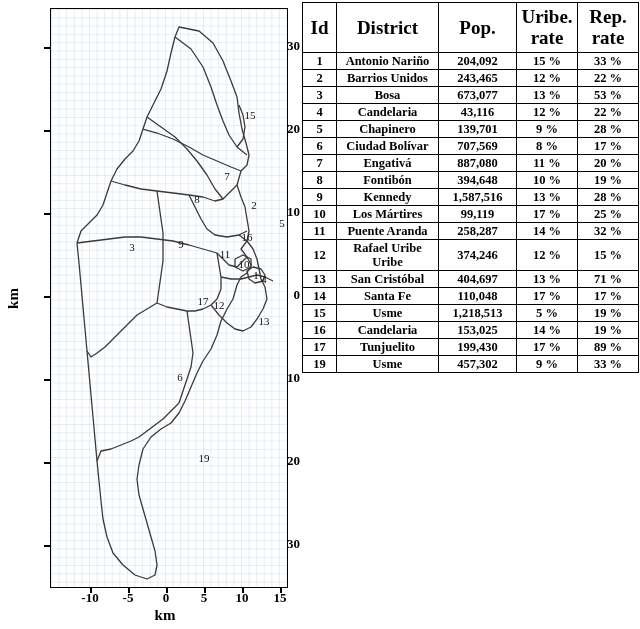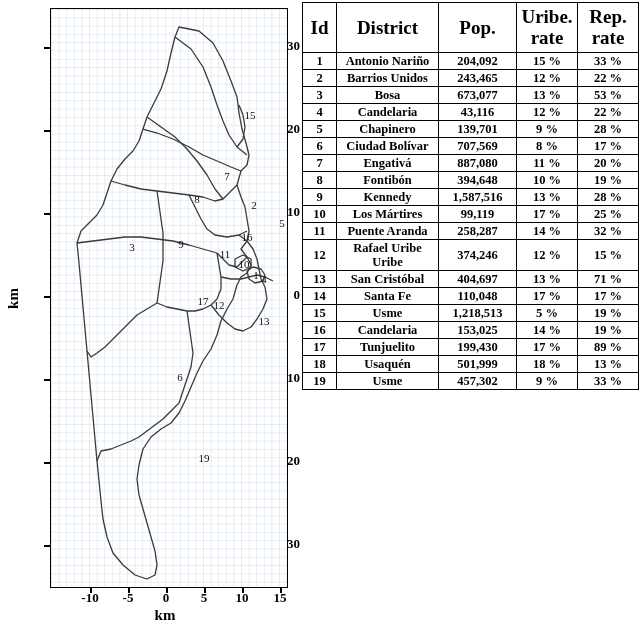--- a/index.html
+++ b/index.html
@@ -394,27 +394,20 @@
             <td>19 %</td>
           </tr>
         <tr>
             <td>17</td>
             <td>Tunjuelito</td>
             <td>199,430</td>
             <td>17 %</td>
             <td>89 %</td>
           </tr>
         <tr>
-            <td>18</td>
-            <td>Usaquén</td>
-            <td>501,999</td>
-            <td>18 %</td>
-            <td>13 %</td>
-          </tr>
-        <tr>
             <td>19</td>
             <td>Usme</td>
             <td>457,302</td>
             <td>9 %</td>
             <td>33 %</td>
           </tr>
       </tbody>
     </table>
   </div>
 

